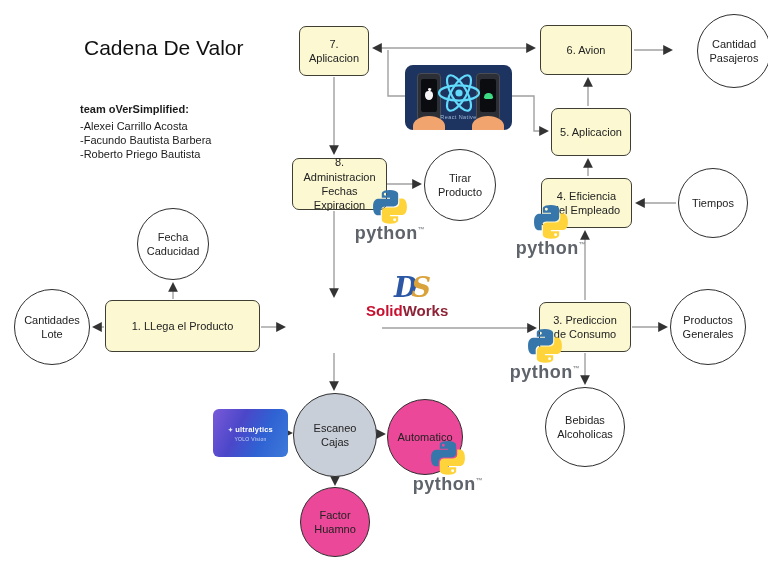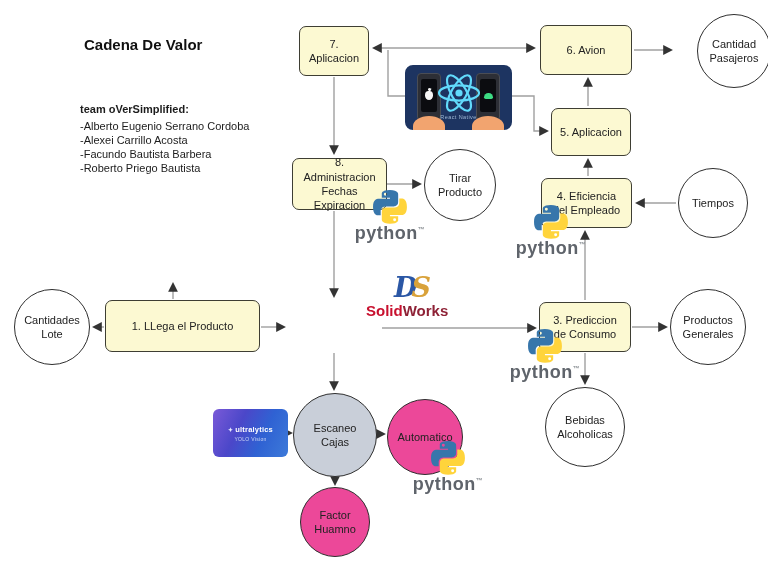--- a/index.html
+++ b/index.html
@@ -10,21 +10,21 @@
   
   .box{position:absolute;z-index:2;background:#fcf9d2;border:1.5px solid #3e3e33;border-radius:7px;
        display:flex;align-items:center;justify-content:center;text-align:center;
        font-size:11px;color:#222;line-height:1.3;padding:4px 8px;box-sizing:border-box;}
   .circle{position:absolute;z-index:2;background:#ffffff;border:1.6px solid #2e2e2e;border-radius:50%;
        display:flex;align-items:center;justify-content:center;text-align:center;
        font-size:11px;color:#222;line-height:1.3;padding:0 9px;box-sizing:border-box;}
   .circle.gray{background:#c9cfd9;}
   .circle.cream{background:#ec4899;}
   
-  .title{position:absolute;left:84px;top:36px;font-size:15px;font-weight:bold;color:#101010;z-index:2;}
+  .title{position:absolute;left:84px;top:36px;font-size:21px;font-weight:normal;color:#101010;z-index:2;}
   .team{position:absolute;left:80px;top:78px;font-size:11px;color:#1c1c1c;z-index:2;line-height:14px;margin-top:24px;}
   .team .hd{font-weight:bold;margin-bottom:3px;}
   
   .pylogo{position:absolute;z-index:3;width:80px;text-align:center;}
   .pylogo svg{display:block;margin:0 auto;}
   .pyword{font-size:18px;font-weight:600;color:#5f646b;letter-spacing:.5px;margin-top:-1px;}
   .pyword sup{font-size:7px;color:#8a8f94;}
   
   .react-card{position:absolute;left:405px;top:65px;width:107px;height:65px;z-index:3;
       background:#1d3461;border-radius:8px;overflow:hidden;}
@@ -109,37 +109,37 @@
 
       <path d="M378,434 H384" marker-end="url(#ah)"></path>
 
       <path d="M335,478 V484" marker-end="url(#ah)"></path>
     </g>
   </svg>
 
   <div class="title">Cadena De Valor</div>
   <div class="team">
     <div class="hd">team oVerSimplified:</div>
-    <div>-Alberto Eugenio Serrano Cordoba</div>
     <div>-Alexei Carrillo Acosta</div>
     <div>-Facundo Bautista Barbera</div>
     <div>-Roberto Priego Bautista</div>
   </div>
 
   <div class="box" style="left:299px;top:26px;width:70px;height:50px;">7. Aplicacion</div>
   <div class="box" style="left:540px;top:25px;width:92px;height:50px;">6. Avion</div>
   <div class="box" style="left:551px;top:108px;width:80px;height:48px;">5. Aplicacion</div>
   <div class="box" style="left:541px;top:178px;width:91px;height:50px;">4. Eficiencia del Empleado</div>
   <div class="box" style="left:292px;top:158px;width:95px;height:52px;">8. Administracion Fechas Expiracion</div>
   <div class="box" style="left:105px;top:300px;width:155px;height:52px;">1. LLega el Producto</div>
   <div class="box" style="left:539px;top:302px;width:92px;height:50px;">3. Prediccion de Consumo</div>
 
   <div class="circle" style="left:697px;top:14px;width:74px;height:74px;">Cantidad Pasajeros</div>
   <div class="circle" style="left:678px;top:168px;width:70px;height:70px;">Tiempos</div>
   <div class="circle" style="left:424px;top:149px;width:72px;height:72px;">Tirar Producto</div>
+  <div class="circle" style="left:137px;top:208px;width:72px;height:72px;">Fecha Caducidad</div>
   <div class="circle" style="left:14px;top:289px;width:76px;height:76px;">Cantidades Lote</div>
   <div class="circle" style="left:670px;top:289px;width:76px;height:76px;text-align:center;">Productos Generales</div>
   <div class="circle" style="left:545px;top:387px;width:80px;height:80px;">Bebidas Alcoholicas</div>
   <div class="circle gray" style="left:293px;top:393px;width:84px;height:84px;">Escaneo Cajas</div>
   <div class="circle cream" style="left:387px;top:399px;width:76px;height:76px;">Automatico</div>
   <div class="circle cream" style="left:300px;top:487px;width:70px;height:70px;">Factor Huamno</div>
 
   <div class="react-card">
     <div class="phone left">
       <div class="screen">

